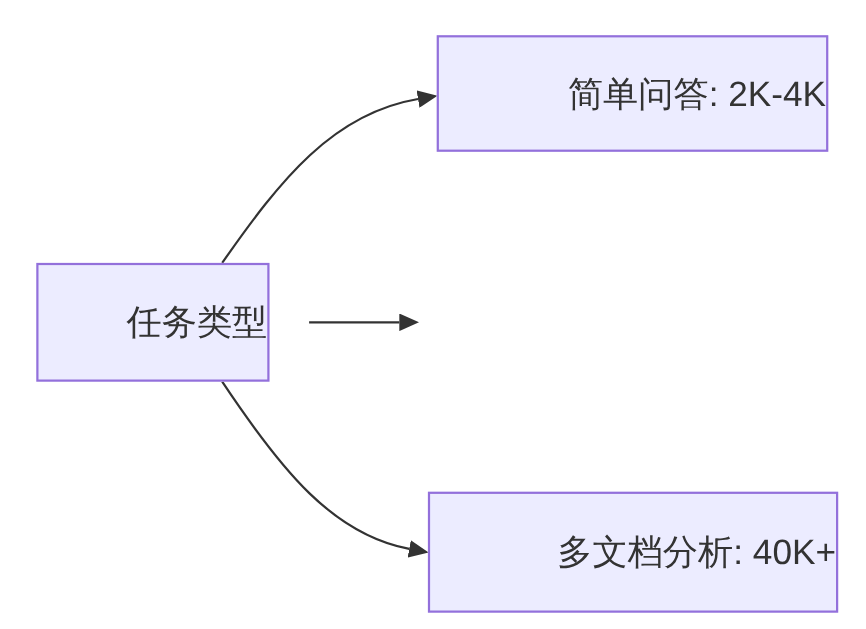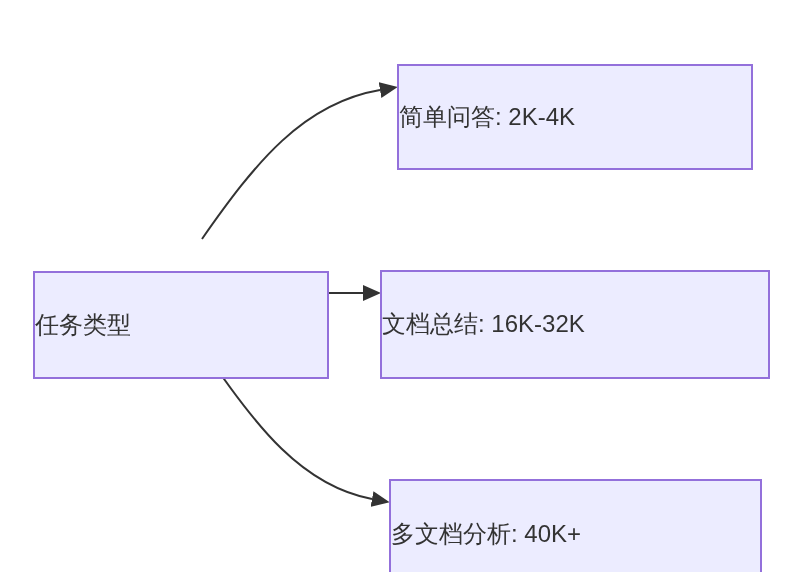--- a/index.html
+++ b/index.html
@@ -32,31 +32,30 @@
     stroke-width: 2px;
   }
   .edges marker path {
     fill: var(--arrow-color);
     stroke: none;
   }
   .node {
     position: absolute;
     display: flex;
     align-items: center;
-    justify-content: flex-start;
+    justify-content: flex-end;
     background: var(--node-fill);
     border: 2px solid var(--node-border);
     color: var(--text-color);
-    font-size: 24px;
+    font-size: 32px;
     line-height: 1.2;
     text-align: center;
     white-space: nowrap;
-    margin-top: 32px;
   }
-  .node-root    { left: 33px;  top: 239px; width: 296px; height: 108px; }
+  .node-root    { left: 33px;  top: 239px; width: 212px; height: 108px; }
   .node-top     { left: 397px; top: 32px;  width: 356px; height: 106px; }
   .node-middle  { left: 380px; top: 238px; width: 390px; height: 109px; }
   .node-bottom  { left: 389px; top: 447px; width: 373px; height: 110px; }
 </style>
 </head>
 <body>
 
 <div class="canvas">
 
   <svg class="edges" viewBox="0 0 787 572" xmlns="http://www.w3.org/2000/svg" aria-hidden="true">
@@ -71,21 +70,18 @@
   </svg>
 
   <div class="node node-root">
     <span>任务类型</span>
   </div>
 
   <div class="node node-top">
     <span>简单问答: 2K-4K</span>
   </div>
 
-  <div class="node node-middle">
-    <span>文档总结: 16K-32K</span>
-  </div>
 
   <div class="node node-bottom">
     <span>多文档分析: 40K+</span>
   </div>
 
 </div>
 
 </body></html>

